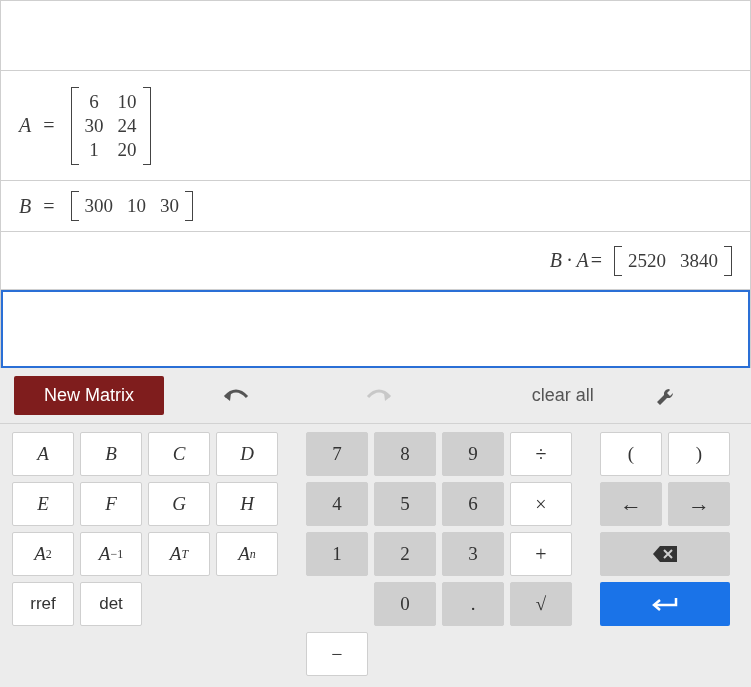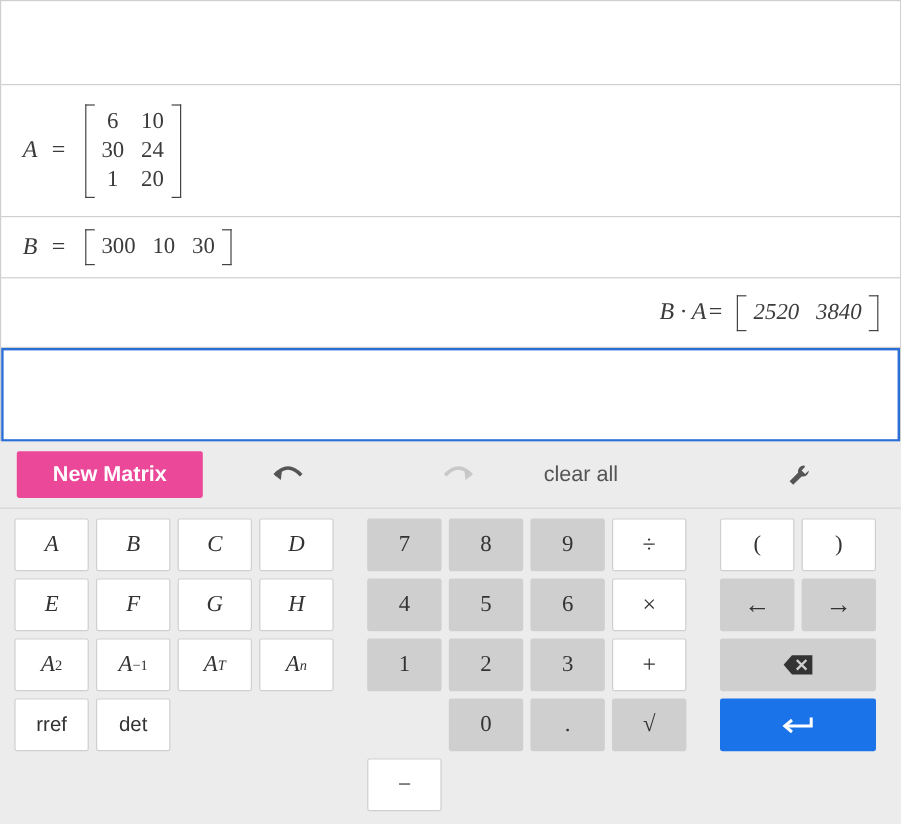--- a/index.html
+++ b/index.html
@@ -42,61 +42,60 @@
     padding: 4px 6px;
     font-style: normal;
     font-family: "Times New Roman", serif;
     font-size: 19px;
     column-gap: 14px;
     row-gap: 2px;
     text-align: center;
   }
   .matA { grid-template-columns: auto auto; }
   .matB { grid-template-columns: auto auto auto; }
-  .matR { grid-template-columns: auto auto; font-style: italic; }
+  .matR { grid-template-columns: auto auto; }
   .row-expr { justify-content: flex-end; min-height: 58px; }
   .expr-left { font-style: italic; }
   .expr-right { display: flex; align-items: center; font-style: normal; gap: 6px; }
   .row-input {
     border: 2px solid #2a6fd6;
     min-height: 78px;
     background: #fff;
   }
   
   .toolbar {
     display: flex;
     align-items: center;
     padding: 8px 14px;
     background: #ececec;
     border-bottom: 1px solid #d2d2d2;
     gap: 0;
     height: 56px;
   }
   .btn-newmatrix {
-    background: #ec4899;
+    background: #7f1d1d;
     color: #fff;
     border: none;
     font-size: 18px;
     padding: 9px 30px;
     font-family: Arial, sans-serif;
     border-radius: 2px;
     cursor: pointer;
-    font-weight: bold;
   }
   .tool-icon {
     flex: 1;
     text-align: center;
     color: #555;
     font-size: 20px;
     cursor: pointer;
   }
   .tool-icon.dim { color: #bfbfbf; }
   .tool-text {
     flex: 1;
-    text-align: left;
+    text-align: right;
     color: #555;
     font-size: 18px;
     font-family: Arial, sans-serif;
     cursor: pointer;
   }
   .keypad {
     display: flex;
     background: #ececec;
     padding: 8px 12px 14px 12px;
     gap: 28px;

